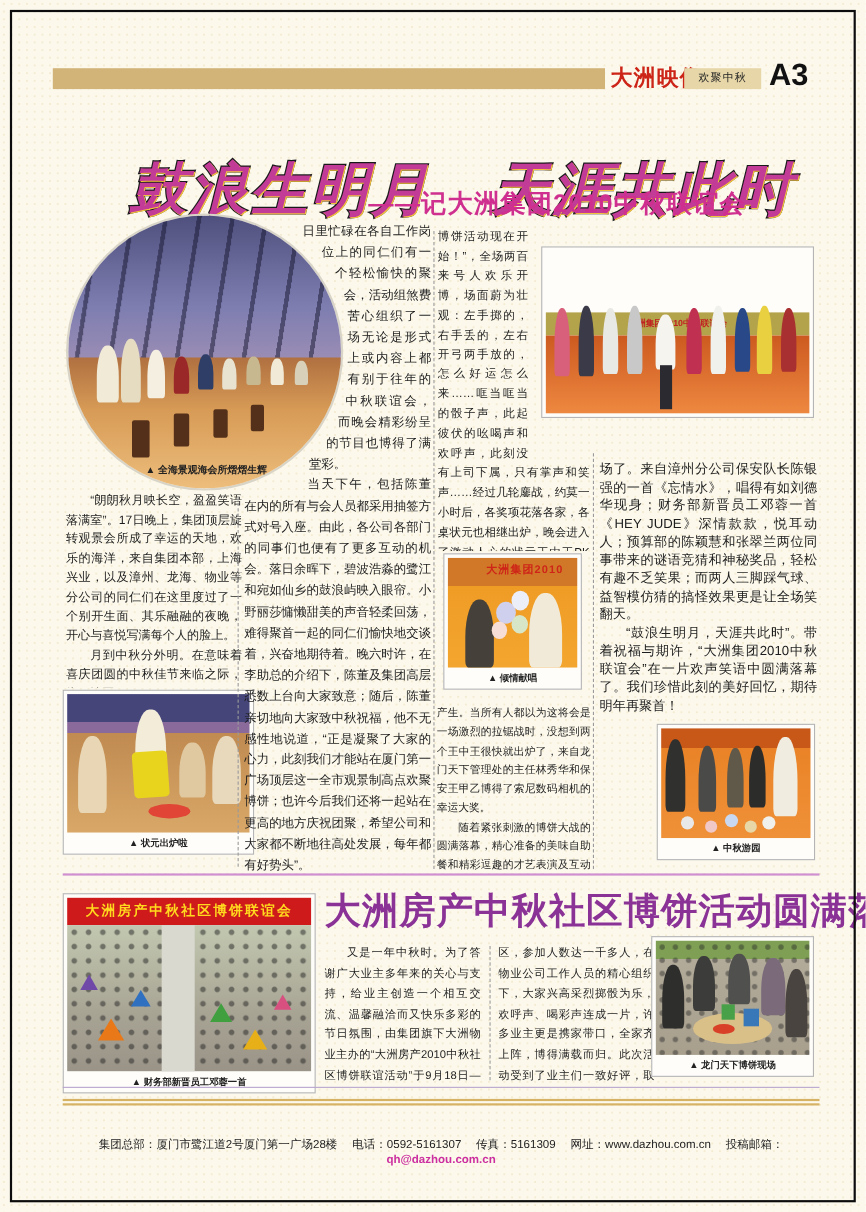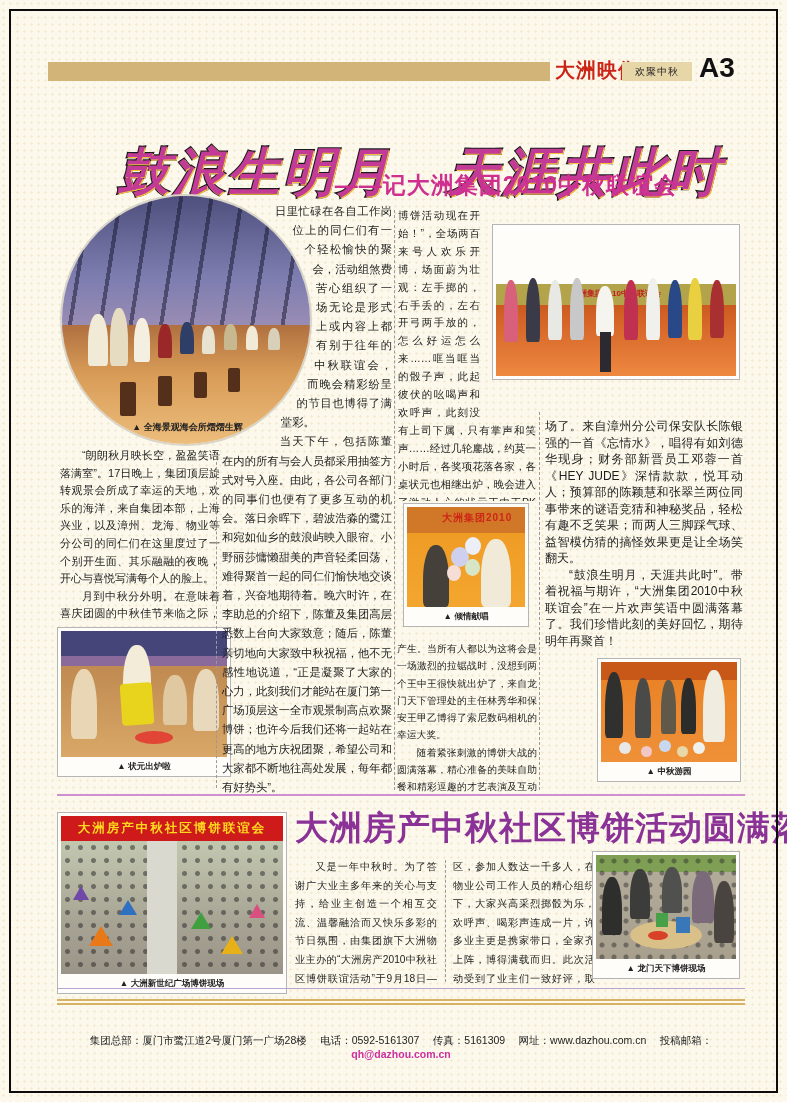--- a/index.html
+++ b/index.html
@@ -244,21 +244,21 @@
       <div class="pz-banner">大洲房产中秋社区博饼联谊会</div>
       <div class="pz-scene"></div>
       <span class="pillar" style="left:86px;top:25px;width:30px;height:133px;"></span>
       <span class="tri" style="left:28px;top:110px;border-left:12px solid transparent;border-right:12px solid transparent;border-bottom:20px solid #e87818;"></span>
       <span class="tri" style="left:58px;top:84px;border-left:9px solid transparent;border-right:9px solid transparent;border-bottom:15px solid #3070c0;"></span>
       <span class="tri" style="left:130px;top:96px;border-left:10px solid transparent;border-right:10px solid transparent;border-bottom:17px solid #40a040;"></span>
       <span class="tri" style="left:160px;top:120px;border-left:11px solid transparent;border-right:11px solid transparent;border-bottom:18px solid #e8b018;"></span>
       <span class="tri" style="left:188px;top:88px;border-left:8px solid transparent;border-right:8px solid transparent;border-bottom:14px solid #d85080;"></span>
       <span class="tri" style="left:12px;top:70px;border-left:8px solid transparent;border-right:8px solid transparent;border-bottom:14px solid #7048a8;"></span>
     </div>
-    <div class="pcap">▲ 大洲新世纪广场博饼现场</div>
+    <div class="pcap">▲ 财务部新晋员工邓蓉一首</div>
   </div>
 
   <div class="btitle">大洲房产中秋社区博饼活动圆满落幕</div>
 
   <div class="col bcolA">
     <p>又是一年中秋时。为了答谢广大业主多年来的关心与支持，给业主创造一个相互交流、温馨融洽而又快乐多彩的节日氛围，由集团旗下大洲物业主办的“大洲房产2010中秋社区博饼联谊活动”于9月18日—19日热闹登场。本次活动遍及5个住宅小</p>
   </div>
   <div class="col bcolB">
     <p class="noind">区，参加人数达一千多人，在物业公司工作人员的精心组织下，大家兴高采烈掷骰为乐，欢呼声、喝彩声连成一片，许多业主更是携家带口，全家齐上阵，博得满载而归。此次活动受到了业主们一致好评，取得了良好的活动效果。</p>
   </div>

